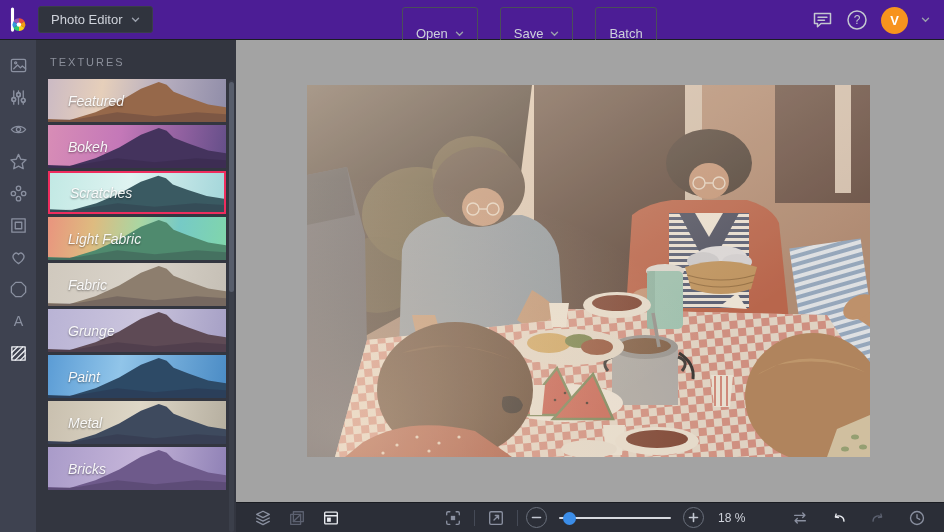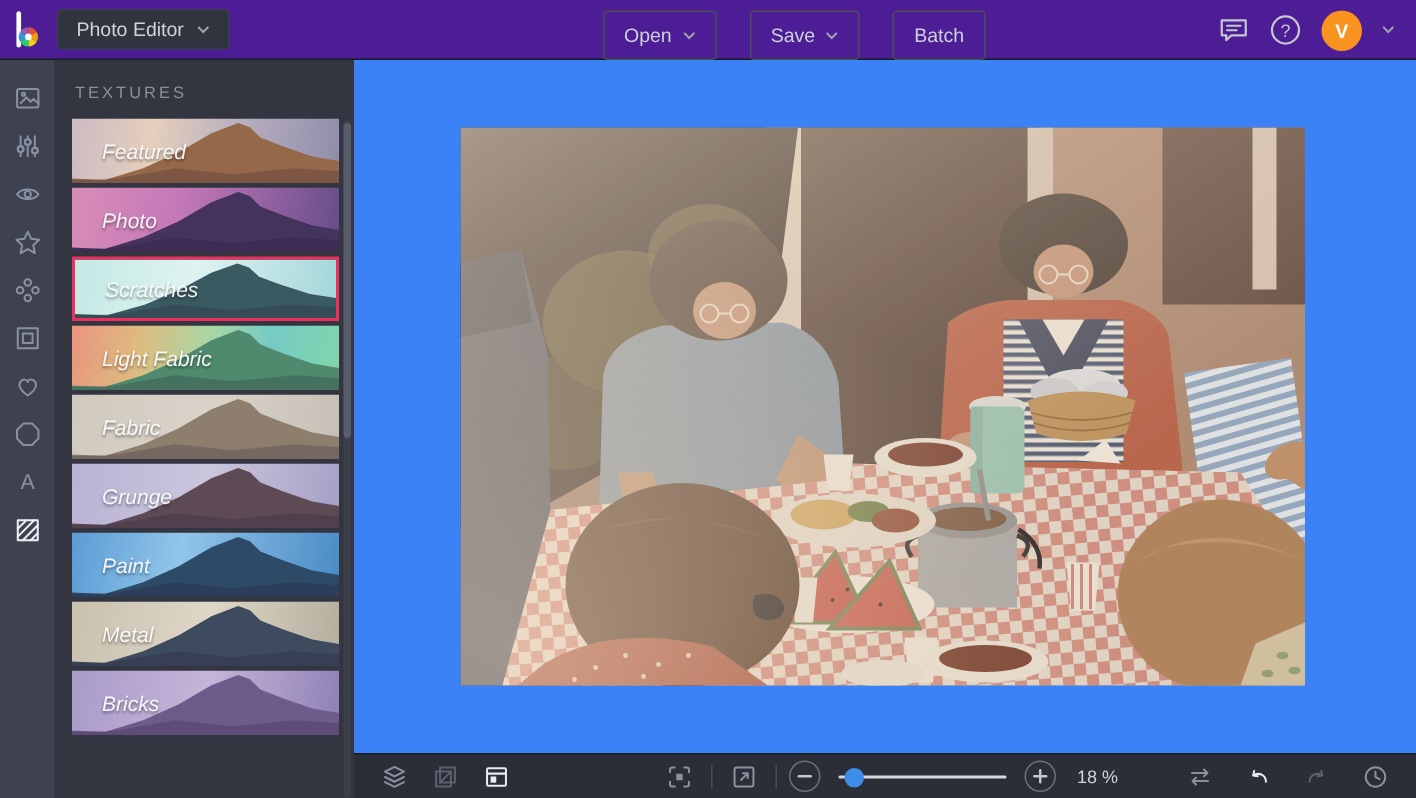--- a/index.html
+++ b/index.html
@@ -4,21 +4,21 @@
 <style>
   * { margin:0; padding:0; box-sizing:border-box; border:none; background:none; font-family:"Liberation Sans", sans-serif; }
   html,body { width:944px; height:532px; overflow:hidden; background:#1f222a; }
   .app { width:944px; height:532px; display:flex; flex-direction:column; }
 
   
   .topbar { height:40px; background:#4c1d95; border-bottom:1px solid #1b1d23; display:flex; align-items:center; position:relative; flex:0 0 40px; }
   .logo-wrap { width:36px; display:flex; justify-content:center; align-items:center; }
   .app-switcher { display:flex; align-items:center; gap:8px; background:#30343e; border:1px solid #3a3e49; border-radius:3px; padding:5px 12px; color:#cfd3db; font-size:13px; cursor:pointer; margin-left:2px; }
   .center-group { position:absolute; left:402px; top:7px; display:flex; gap:22px; }
-  .tb-btn { display:flex; align-items:center; gap:7px; border:1px solid #4a4e5a; border-radius:3px; padding:8px 13px; color:#ccd0d9; font-size:13px; cursor:pointer; background:transparent; }
+  .tb-btn { display:flex; align-items:center; gap:7px; border:1px solid #4a4e5a; border-radius:3px; padding:18px 13px; color:#ccd0d9; font-size:13px; cursor:pointer; background:transparent; }
   .right-group { position:absolute; right:14px; top:0; height:40px; display:flex; align-items:center; gap:13px; }
   .chev { width:9px; height:6px; }
   .chev path { stroke:#9aa0ac; stroke-width:1.6; fill:none; stroke-linecap:round; }
   .icon-btn { display:flex; align-items:center; justify-content:center; cursor:pointer; color:#c3c7d0; }
   .avatar { width:27px; height:27px; border-radius:50%; background:var(--avatar-orange,#f7931e); color:#fff; font-size:13px; font-weight:bold; display:flex; align-items:center; justify-content:center; cursor:pointer; }
 
   
   .content { flex:1; display:flex; min-height:0; }
 
   
@@ -37,21 +37,21 @@
   .tex-item { position:relative; width:178px; height:43px; margin-bottom:3px; cursor:pointer; overflow:hidden; }
   .tex-item.selected { border:2px solid var(--accent-pink,#ef2d5e);padding-left:20px; }
   .thumb-bg { position:absolute; inset:0; }
   .thumb-mt { position:absolute; inset:0; width:100%; height:100%; }
   .ridge { fill:rgba(35,28,48,.22); }
   .tex-label { position:absolute; left:20px; top:0; bottom:0; display:flex; align-items:center; color:rgba(255,255,255,.93); font-size:14px; text-shadow:0 1px 2px rgba(0,0,0,.45);font-style:italic; }
   .panel-scroll { position:absolute; top:40px; bottom:0; right:2px; width:5px; background:#3b3f4a; border-radius:3px; }
   .panel-scroll-thumb { position:absolute; top:2px; left:0; width:5px; height:210px; background:#575d6b; border-radius:3px; }
 
   
-  .stage { flex:1; position:relative; background:#3b82f6; min-width:0; }
+  .stage { flex:1; position:relative; background:#a3a3a3; min-width:0; }
   .photo { position:absolute; left:71px; top:45px; width:563px; height:372px; }
   .photo svg { width:100%; height:100%; display:block; }
 
   
   .toolbar { position:absolute; left:0; right:0; bottom:0; height:30px; background:#2b2e37; border-top:1px solid #1a1c22; display:flex; align-items:center; padding:0 14px; }
   .tool-btn { width:26px; height:26px; display:flex; align-items:center; justify-content:center; color:#8a90a0; cursor:pointer; flex:0 0 auto; }
   .tool-btn svg { width:18px; height:18px; }
   .tool-btn svg * { stroke:currentColor; stroke-width:1.5; fill:none; stroke-linecap:round; stroke-linejoin:round; }
   .tool-btn svg .fillme { fill:currentColor; stroke:none; }
   .tool-btn.bright { color:#e9ebf0; }
@@ -216,21 +216,21 @@
           </svg>
           <span class="tex-label">Featured</span>
         </div>
 
         <div class="tex-item">
           <div class="thumb-bg" style="background:linear-gradient(100deg,#d88db6 0%,#c478b8 40%,#8d5f9e 75%,#634e88 100%)"></div>
           <svg class="thumb-mt" viewBox="0 0 180 44" preserveAspectRatio="none">
             <polygon points="0,44 0,41 22,42 48,34 72,23 94,10 112,3 120,6 127,13 142,19 162,26 180,29 180,44" fill="#44335d"></polygon>
             <polygon class="ridge" points="0,44 0,42 30,41 70,34 108,38 150,34 180,36 180,44"></polygon>
           </svg>
-          <span class="tex-label">Photo</span>
+          <span class="tex-label">Bokeh</span>
         </div>
 
         <div class="tex-item selected">
           <div class="thumb-bg" style="background:linear-gradient(100deg,#c2e9e4 0%,#dff3f1 45%,#a3d6da 100%)"></div>
           <svg class="thumb-mt" viewBox="0 0 180 44" preserveAspectRatio="none">
             <polygon points="0,44 0,41 22,42 48,34 72,23 94,10 112,3 120,6 127,13 142,19 162,26 180,29 180,44" fill="#3a5a62"></polygon>
             <polygon class="ridge" points="0,44 0,42 30,41 70,34 108,38 150,34 180,36 180,44"></polygon>
           </svg>
           <span class="tex-label">Scratches</span>
         </div>

